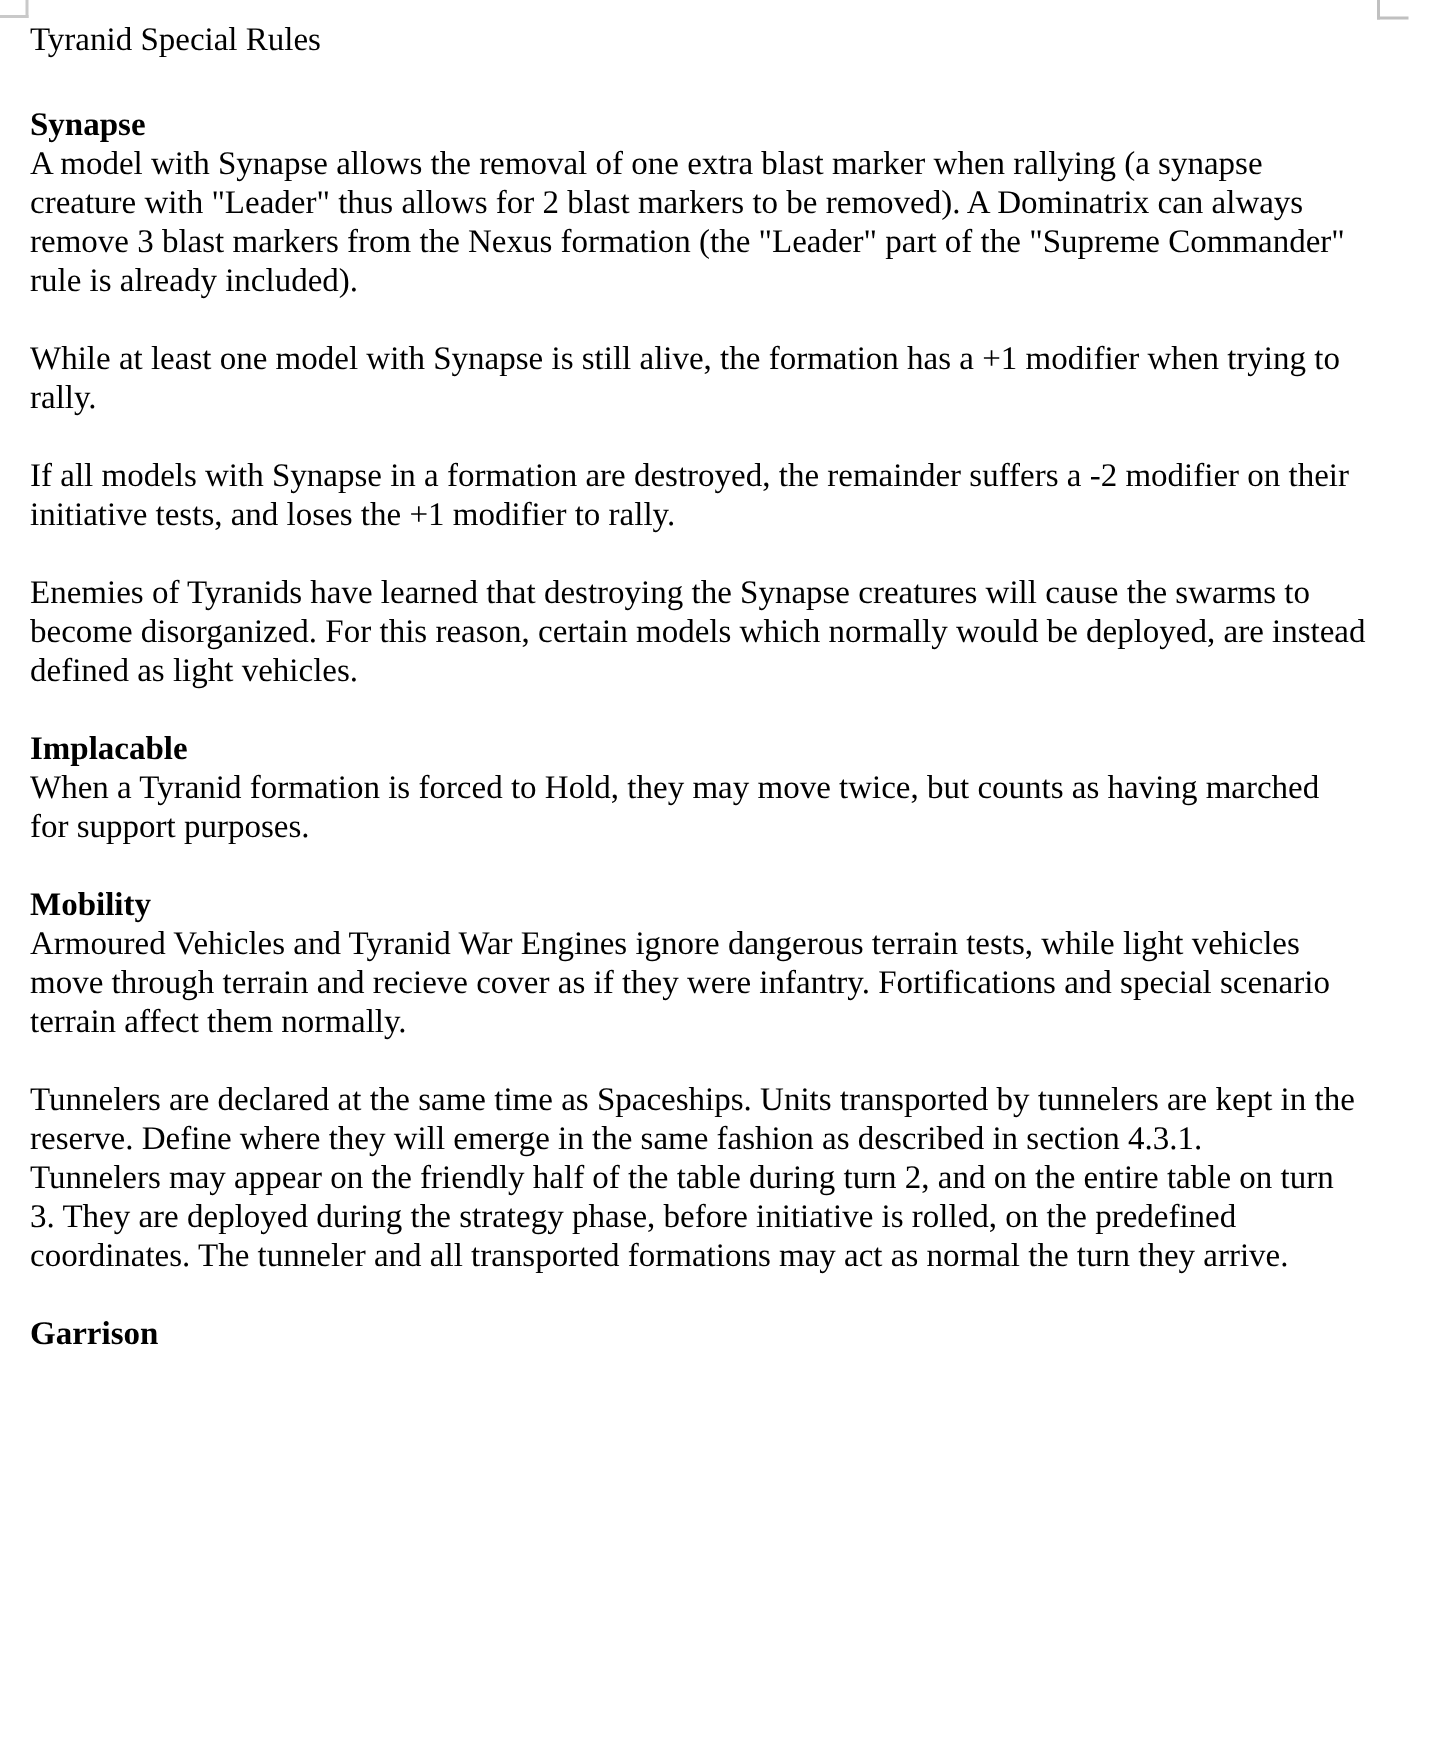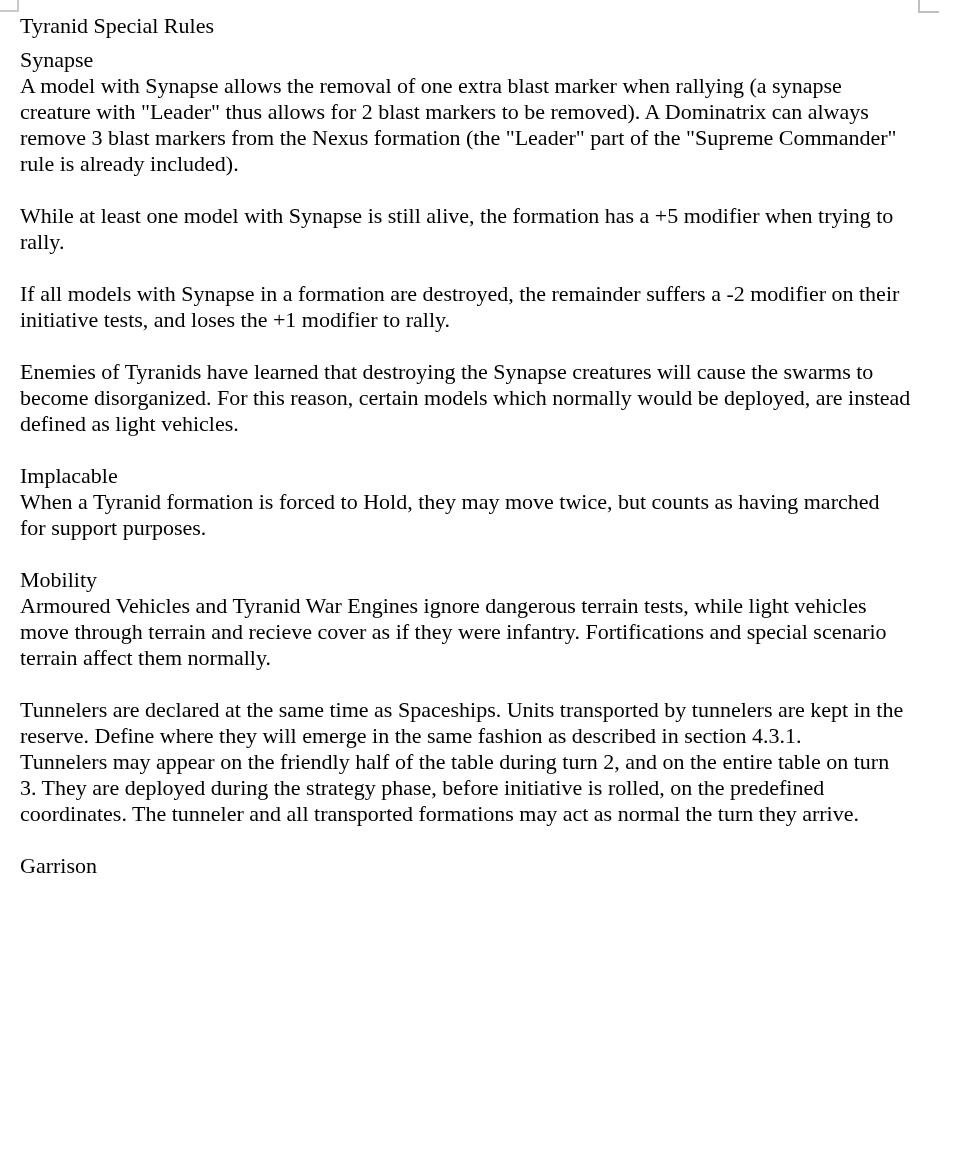--- a/index.html
+++ b/index.html
@@ -41,43 +41,43 @@
     top: 13px;
     left: 20px;
     width: 922px;
     font-size: 22px;
     line-height: 26px;
   }
   .block {
     white-space: pre-line;
   }
   .block.title {
-    margin-bottom: 8px;
+    margin-bottom: 31px;
   }
   .block.paragraph {
     margin-bottom: 26px;
   }
   .block.heading {
-    font-weight: 400;
+    font-weight: 700;
   }
 </style>
 </head>
 <body>
 
 <div class="fragment-left" style="border-color: rgb(201, 201, 201);"></div>
 <div class="fragment-right" style="border-color: rgb(192, 192, 192);"></div>
 
 <main class="doc">
     <div class="block title">Tyranid Special Rules</div>
     <div class="block heading">Synapse</div>
     <div class="block paragraph">A model with Synapse allows the removal of one extra blast marker when rallying (a synapse
 creature with "Leader" thus allows for 2 blast markers to be removed). A Dominatrix can always
 remove 3 blast markers from the Nexus formation (the "Leader" part of the "Supreme Commander"
 rule is already included).</div>
-    <div class="block paragraph">While at least one model with Synapse is still alive, the formation has a +5 modifier when trying to
+    <div class="block paragraph">While at least one model with Synapse is still alive, the formation has a +1 modifier when trying to
 rally.</div>
     <div class="block paragraph">If all models with Synapse in a formation are destroyed, the remainder suffers a -2 modifier on their
 initiative tests, and loses the +1 modifier to rally.</div>
     <div class="block paragraph">Enemies of Tyranids have learned that destroying the Synapse creatures will cause the swarms to
 become disorganized. For this reason, certain models which normally would be deployed, are instead
 defined as light vehicles.</div>
     <div class="block heading">Implacable</div>
     <div class="block paragraph">When a Tyranid formation is forced to Hold, they may move twice, but counts as having marched
 for support purposes.</div>
     <div class="block heading">Mobility</div>

